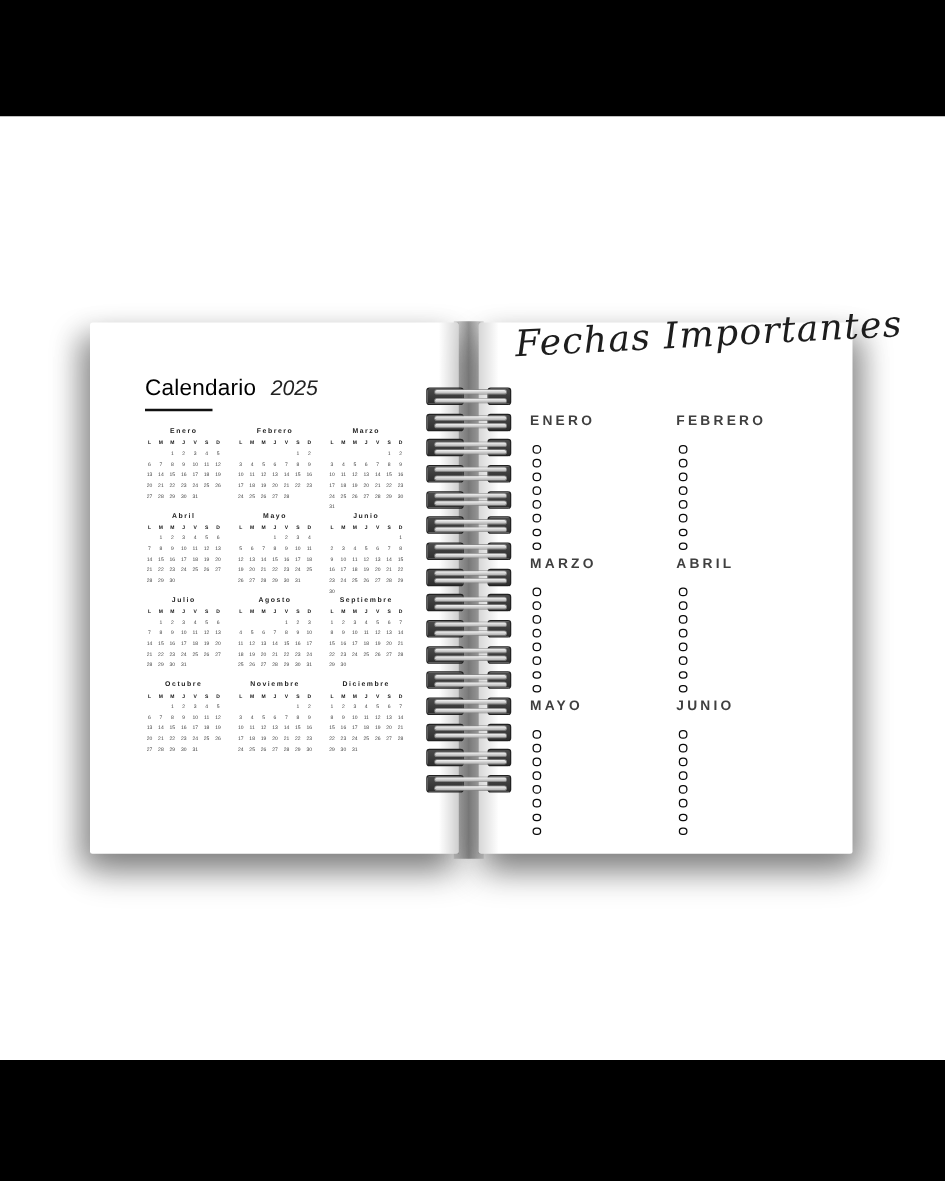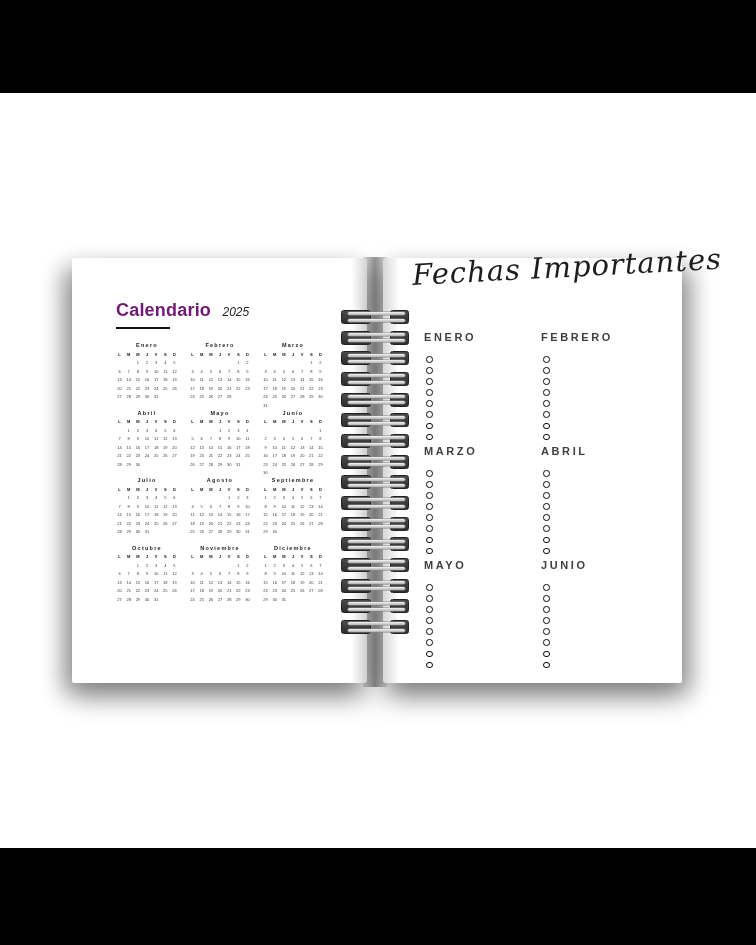--- a/index.html
+++ b/index.html
@@ -19,22 +19,22 @@
     box-shadow:-10px 10px 22px rgba(0,0,0,.28),0 14px 28px rgba(0,0,0,.33);}
   .page-right{left:383px;width:299px;
     box-shadow:10px 10px 22px rgba(0,0,0,.28),0 14px 28px rgba(0,0,0,.33);}
   .page-left::after{content:"";position:absolute;top:0;right:0;width:16px;height:100%;
     background:linear-gradient(to left,rgba(0,0,0,.16),rgba(0,0,0,0));}
   .page-right::before{content:"";position:absolute;top:0;left:0;width:16px;height:100%;
     background:linear-gradient(to right,rgba(0,0,0,.16),rgba(0,0,0,0));}
 
   
   .cal-header{position:absolute;left:44px;top:42px;white-space:nowrap;}
-  .cal-title{font-size:18px;font-weight:bold;color:#701a75;letter-spacing:.2px;}
-  .cal-year{font-size:12px;font-style:italic;color:#222;margin-left:7px;}
+  .cal-title{font-size:18px;font-weight:normal;color:#000000;letter-spacing:.2px;}
+  .cal-year{font-size:17px;font-style:italic;color:#222;margin-left:7px;}
   .cal-underline{position:absolute;left:44px;top:69px;width:54px;height:2.4px;background:#111;}
 
   
   .cal-grid-outer{position:absolute;left:43px;top:84px;width:210px;height:270px;}
   .cal-grid{width:420px;height:540px;transform:scale(.5);transform-origin:0 0;
     display:grid;grid-template-columns:repeat(3,128px);grid-auto-rows:135px;column-gap:18px;}
   .mini-cal{width:128px;}
   .mini-cal .m-title{font-size:11px;font-weight:bold;letter-spacing:2.5px;color:#1c1c1c;
     text-align:center;height:13px;margin-bottom:3px;}
   .m-table{display:grid;grid-template-columns:repeat(7,1fr);}

